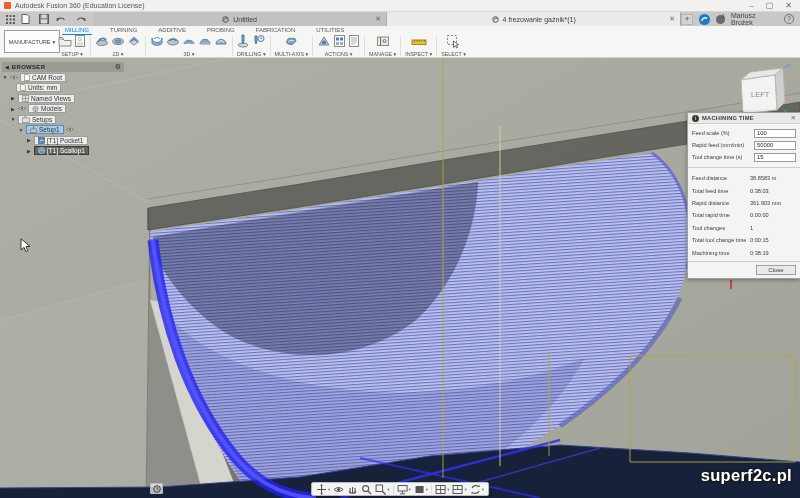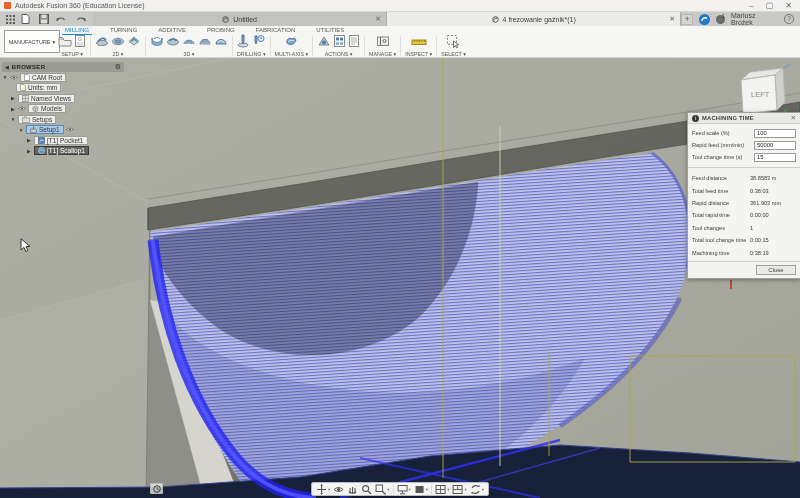--- a/index.html
+++ b/index.html
@@ -631,20 +631,21 @@
       </span>
   </div>
 
   <div class="statusicon">
     <svg width="8" height="8">
         <circle cx="4" cy="4" r="3.3" fill="none" stroke="#3a3a38" stroke-width="1"></circle>
         <path d="M4,2 V4 L5.6,5" stroke="#3a3a38" stroke-width="0.9" fill="none"></path>
       </svg>
   </div>
 
+  <div class="watermark">superf2c.pl</div>
 
   <div class="cursor">
     <svg width="11" height="15">
         <path d="M1,0.8 L1,12 L4,9.3 L5.8,13.6 L7.8,12.6 L6,8.6 L10,8.4 Z" fill="#fff" stroke="#222" stroke-width="0.9"></path>
       </svg>
   </div>
 
 </div>
 
 </body></html>

